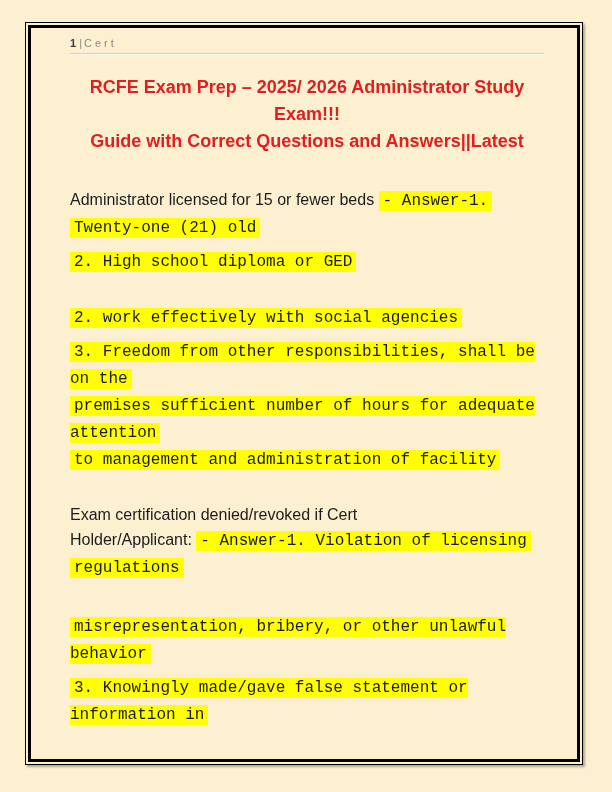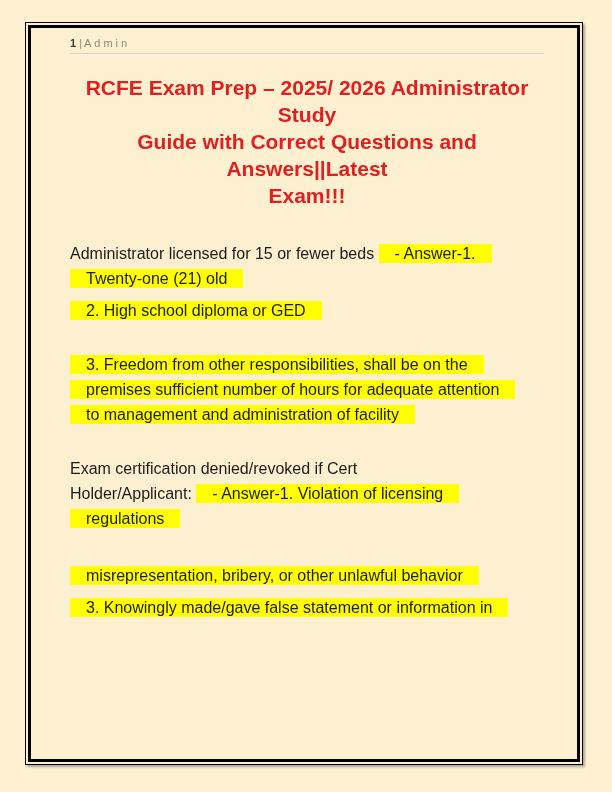--- a/index.html
+++ b/index.html
@@ -34,56 +34,58 @@
     border-bottom:1px solid var(--rule);
     box-shadow:0 1px 0 rgba(255,255,255,0.65);
   }
   .pnum{font-weight:bold;color:var(--hdr-dark);letter-spacing:1px;}
   .psep{color:var(--hdr-gray);margin:0 2px;}
   .pword{color:var(--hdr-gray);letter-spacing:3px;}
   .doc-title{
     margin-top:20px;margin-bottom:32px;
     text-align:center;
     color:var(--red);
-    font-size:21px;font-weight:bold;line-height:27px;
+    font-size:18px;font-weight:bold;line-height:27px;
   }
   .para{
     margin:0 0 7px 0;
     font-size:16px;line-height:25px;
   }
   .qa-section{margin-bottom:29px;}
   mark{
     background:var(--hl);
     color:inherit;
-    padding:1px 16px;
+    padding:1px 4px;
+    font-family:Liberation Mono, monospace;
   }
 </style>
 </head>
 <body>
 
 <div class="frame-outer">
   <div class="frame-inner">
     <div class="content">
 
       <div class="page-header">
-        <span class="pnum">1</span><span class="psep">|</span><span class="pword">Admin</span>
+        <span class="pnum">1</span><span class="psep">|</span><span class="pword">Cert</span>
       </div>
 
       <div class="doc-title" id="doc-title">
           <div>RCFE Exam Prep – 2025/ 2026 Administrator Study</div>
+          <div>Exam!!!</div>
           <div>Guide with Correct Questions and Answers||Latest</div>
-          <div>Exam!!!</div>
         </div>
 
       <div id="doc-body">
           <section class="qa-section">
             <p class="para"><span>Administrator licensed for 15 or fewer beds </span><mark>- Answer-1.</mark><br><mark>Twenty-one (21) old</mark></p>
             <p class="para"><mark>2. High school diploma or GED</mark></p>
           </section>
           <section class="qa-section">
+            <p class="para"><mark>2. work effectively with social agencies</mark></p>
             <p class="para"><mark>3. Freedom from other responsibilities, shall be on the</mark><br><mark>premises sufficient number of hours for adequate attention</mark><br><mark>to management and administration of facility</mark></p>
           </section>
           <section class="qa-section">
             <p class="para"><span>Exam certification denied/revoked if Cert</span><br><span>Holder/Applicant: </span><mark>- Answer-1. Violation of licensing</mark><br><mark>regulations</mark></p>
             <p class="para"><br><mark>misrepresentation, bribery, or other unlawful behavior</mark></p>
             <p class="para"><mark>3. Knowingly made/gave false statement or information in</mark><br></p>
           </section>
         </div>
 
     </div>

